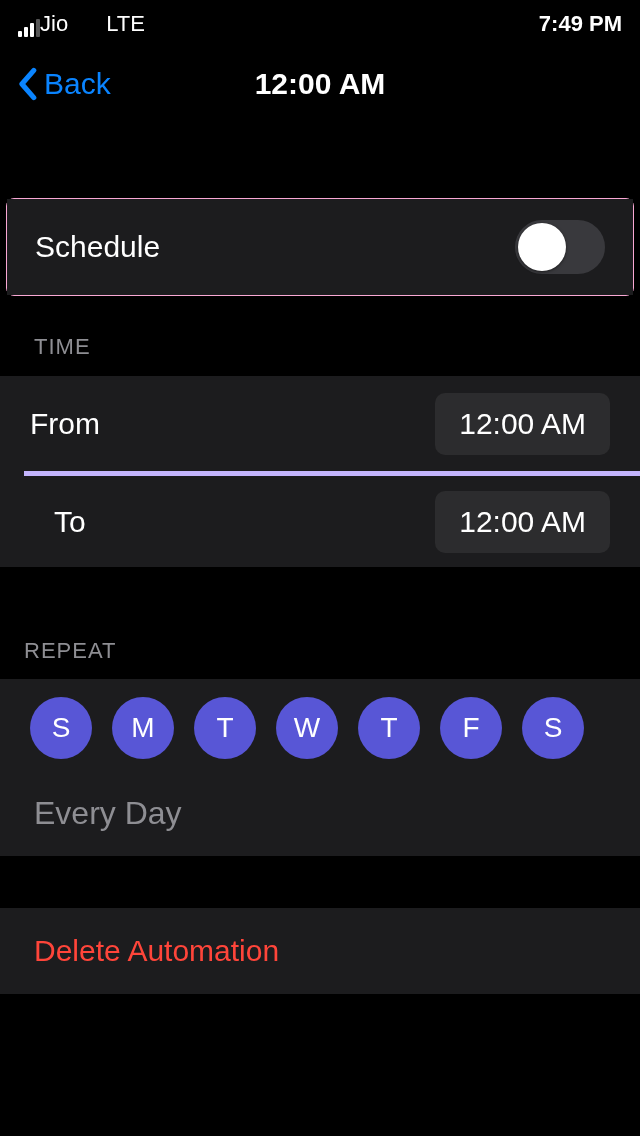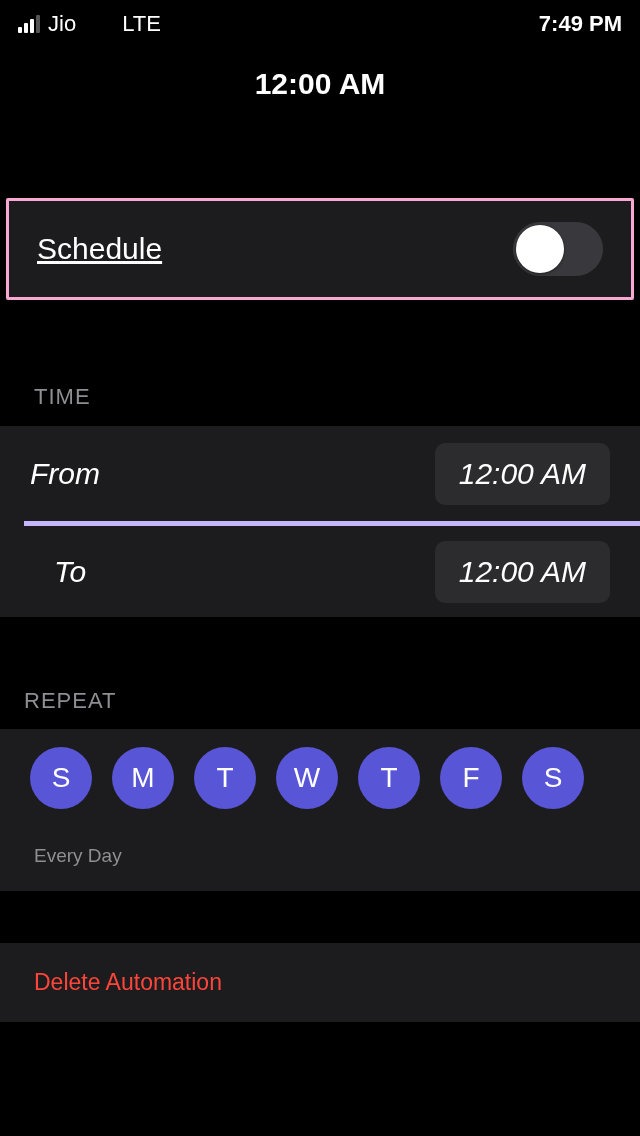--- a/index.html
+++ b/index.html
@@ -15,21 +15,21 @@
   
   .status-bar {
     height: 48px;
     display: flex;
     align-items: center;
     justify-content: space-between;
     padding: 0 18px;
     font-size: 22px;
     font-weight: 600;
   }
-  .status-left, .status-right { display: flex; align-items: center; gap: 8px; }
+  .status-left, .status-right { display: flex; align-items: flex-end; }
   .status-center { font-weight: 700; }
   .signal { display: inline-flex; align-items: flex-end; gap: 2px; }
   .signal span { width: 4px; background: #fff; border-radius: 1px; }
   .signal .b1 { height: 6px; }
   .signal .b2 { height: 10px; }
   .signal .b3 { height: 14px; }
   .signal .b4 { height: 18px; background: #555; }
   .carrier { font-weight: 500; }
   .net { font-weight: 500; margin-left: 38px; }
   .lock-icon svg, .alarm-icon svg { width: 20px; height: 20px; display: block; }
@@ -62,23 +62,22 @@
   }
   .back-btn svg { width: 22px; height: 34px; }
   .nav-title {
     position: absolute; left: 0; right: 0; text-align: center;
     font-size: 30px; font-weight: 700; pointer-events: none;
   }
 
   
   .highlight-wrap {
     margin: 78px 6px 0 6px;
-    border: 3px solid #f9a8d4;
-    border-radius: 2px;
-    text-decoration: underline;
+    border: 1px solid #f9a8d4;
+    border-radius: 8px;
   }
   .row.schedule {
     background: #1c1c1e;
     height: 96px;
     display: flex; align-items: center; justify-content: space-between;
     padding: 0 28px;
     font-size: 30px;
   }
   .toggle {
     width: 90px; height: 54px; border-radius: 27px;
@@ -86,31 +85,31 @@
   }
   .toggle .knob {
     position: absolute; left: 3px; top: 3px;
     width: 48px; height: 48px; border-radius: 50%; background: #fff;
     box-shadow: 0 1px 3px rgba(0,0,0,.5);
   }
 
   
   .section-header {
     color: #8e8e93; font-size: 22px; letter-spacing: 1px;
-    padding: 0 34px; margin-top: 84px; margin-bottom: 14px;
+    padding: 0 34px; margin-top: 38px; margin-bottom: 14px;
   }
   .section-header.repeat { margin-top: 70px; padding-left: 24px; }
 
   
   .group {
     background: #1c1c1e;
   }
   .row.kv {
     display: flex; align-items: center; justify-content: space-between;
-    padding: 0 30px; height: 96px; font-size: 30px; font-style: italic;
+    padding: 0 30px; height: 96px; font-size: 30px;
   }
   .row.kv + .row.kv { border-top: 5px solid #c4b5fd; margin-left: 24px; }
   .row.kv:first-child { border-top: 1px solid #000; }
   .group { border-bottom: 1px solid #000; border-top: 1px solid #000;}
   .time-pill {
     background: #2c2c2e; color: #fff;
     padding: 14px 24px; border-radius: 10px;
     font-size: 30px; font-weight: 400;
     cursor: pointer;
   }
@@ -124,33 +123,33 @@
   }
   .day {
     width: 62px; height: 62px; border-radius: 50%;
     background: #5856d6; color: #fff;
     display: flex; align-items: center; justify-content: center;
     font-size: 28px; font-weight: 500;
     cursor: pointer;
   }
   .everyday {
     background: #1c1c1e;
-    color: #8e8e93; font-size: 19px;
+    color: #8e8e93; font-size: 32px;
     padding: 18px 34px 24px 34px;
     border-bottom: 1px solid #000;
   }
 
   
   .delete-row {
     margin-top: 50px;
     background: #1c1c1e;
     border-top: 1px solid #000;
     border-bottom: 1px solid #000;
     padding: 26px 34px;
-    color: #ff453a; font-size: 23px; font-weight: 400;
+    color: #ff453a; font-size: 30px; font-weight: 400;
     cursor: pointer;
   }
 </style>
 </head>
 <body>
 
 <div class="status-bar">
   <div class="status-left">
     <span class="signal">
       <span class="b1"></span>
@@ -158,20 +157,26 @@
         <span class="b3"></span>
         <span class="b4"></span>
     </span>
     <span class="carrier">Jio</span>
     <span class="net">LTE</span>
   </div>
   <div class="status-center">7:49 PM</div>
 </div>
 
 <div class="nav-bar">
+  <button class="back-btn">
+    <svg viewBox="0 0 12 20">
+      <path d="M10 2 L3 10 L10 18" stroke="#0a84ff" stroke-width="3" fill="none" stroke-linecap="round" stroke-linejoin="round"></path>
+    </svg>
+    <span>Back</span>
+  </button>
   <div class="nav-title">12:00 AM</div>
 </div>
 
 <div class="highlight-wrap">
   <div class="row schedule">
     <span>Schedule</span>
     <div class="toggle">
       <div class="knob"></div>
     </div>
   </div>

